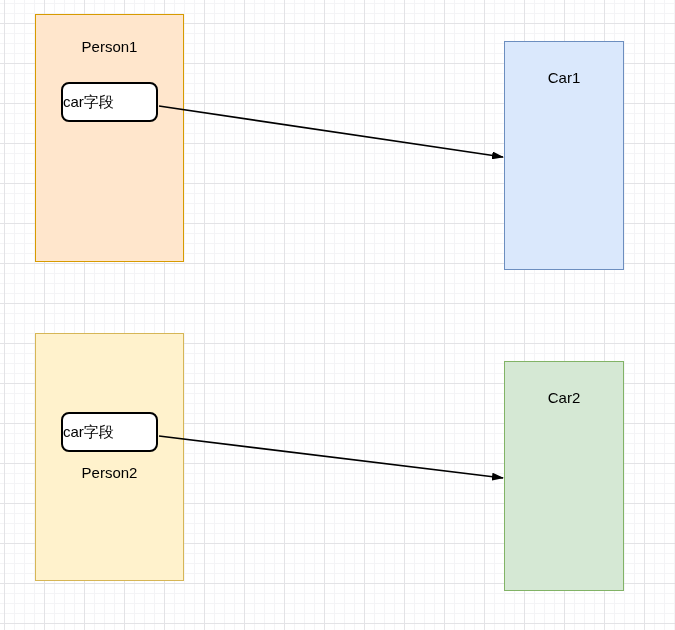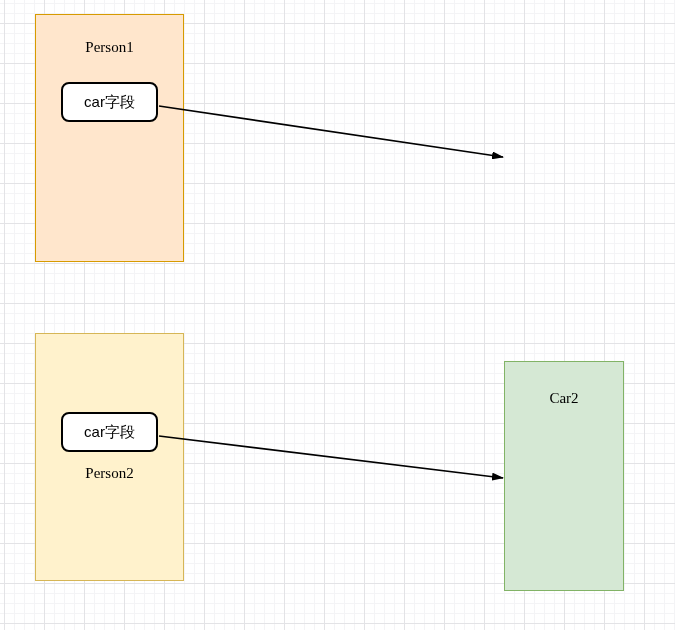--- a/index.html
+++ b/index.html
@@ -33,54 +33,56 @@
     border: 1.5px solid #999;
     background: #eee;
     display: flex;
     justify-content: center;
     align-items: flex-start;
   }
   .node-label {
     font-size: 15px;
     line-height: 18px;
     white-space: nowrap;
-    font-family: Liberation Serif, serif;
   }
 
   .node.person1 { left: 35px;  top: 14px;  width: 149px; height: 248px; padding-top: 23px; }
   .node.car1    { left: 504px; top: 41px;  width: 120px; height: 229px; padding-top: 27px; }
   .node.person2 { left: 35px;  top: 333px; width: 149px; height: 248px; padding-top: 31px; align-items: center; }
   .node.car2    { left: 504px; top: 361px; width: 120px; height: 230px; padding-top: 27px; }
 
   .field {
     position: absolute;
     border: 2px solid #000;
     border-radius: 8px;
     background: #fff;
     display: flex;
-    justify-content: center;
+    justify-content: flex-start;
     align-items: center;
   }
   .field-label {
     font-size: 15px;
     line-height: 18px;
     white-space: nowrap;
   }
   .field.field1 { left: 61px; top: 82px;  width: 97px; height: 40px; }
   .field.field2 { left: 61px; top: 412px; width: 97px; height: 40px; }
 </style>
 </head>
 <body>
 
 <div class="canvas">
 
   <div class="node person1" style="background: rgb(255, 230, 204); border-color: rgb(215, 155, 0);">
     <span class="node-label">Person1</span>
   </div>
 
+  <div class="node car1" style="background: rgb(218, 232, 252); border-color: rgb(108, 142, 191);">
+    <span class="node-label">Car1</span>
+  </div>
 
   <div class="node person2" style="background: rgb(255, 242, 204); border-color: rgb(214, 182, 86);">
     <span class="node-label">Person2</span>
   </div>
 
   <div class="node car2" style="background: rgb(213, 232, 212); border-color: rgb(130, 179, 102);">
     <span class="node-label">Car2</span>
   </div>
 
   <div class="field field1" style="background: rgb(255, 255, 255); border-color: rgb(0, 0, 0);">

